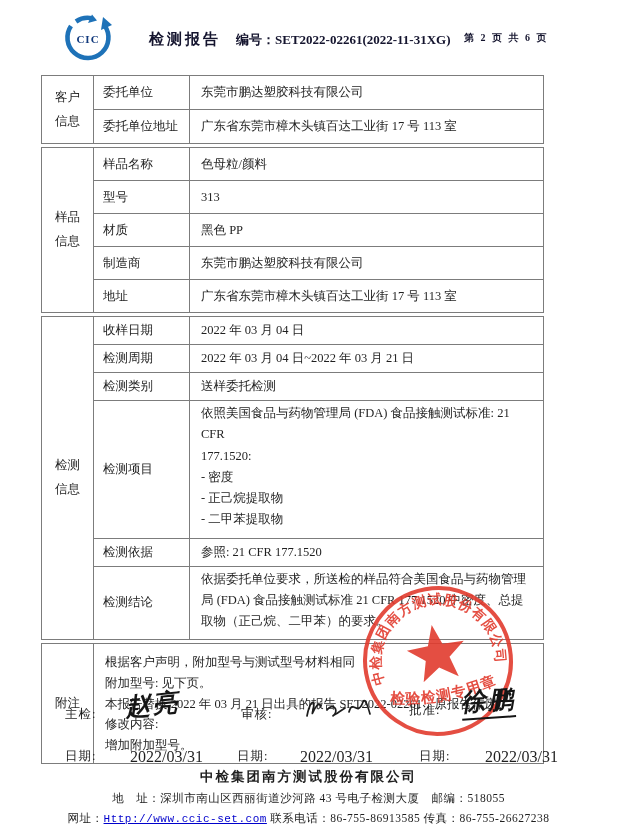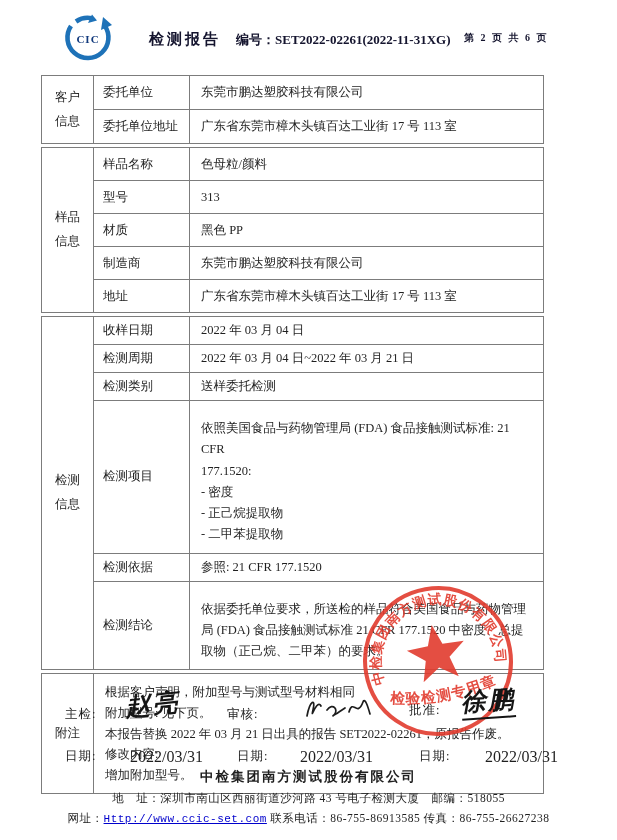--- a/index.html
+++ b/index.html
@@ -15,21 +15,21 @@
   
   .tables { position:absolute; left:41px; top:75px; width:503px; }
   table { width:100%; border-collapse:collapse; table-layout:fixed; margin-bottom:3px; }
   td { border:1px solid #7c7c7c; font-size:12.5px; padding:4px 8px; vertical-align:middle; color:#1f1f1f; }
   .group-cell { text-align:center; white-space:pre-line; line-height:1.9; padding:2px 2px; }
   .label-cell { padding-left:9px; }
   .value-cell { padding-left:11px; }
   .row-a td { height:25px; }
   .row-b td { height:24px; }
   .row-c td { height:19px; }
-  .multi { white-space:pre-line; line-height:1.7; padding-top:17px; padding-bottom:7px;margin-top:16px; }
+  .multi { white-space:pre-line; line-height:1.7; padding-top:2px; padding-bottom:7px;margin-top:16px; }
   .notes-cell { white-space:pre-line; line-height:1.65; padding:8px 11px; }
   
   .sig-block { position:absolute; left:57px; top:690px; width:531px; height:84px; font-size:12.5px; }
   .sig-block .lbl { position:absolute; letter-spacing:1px; }
   .handwriting { position:absolute; font-size:25px; font-weight:bold; font-style:italic; color:#151515;
                  transform:rotate(-6deg); letter-spacing:2px; white-space:nowrap; }
   .scribble { position:absolute; }
   .date-val { position:absolute; font-size:16px; }
   
   .stamp { position:absolute; left:357px; top:580px; width:162px; height:162px; opacity:.9; pointer-events:none; }
@@ -181,21 +181,21 @@
       <text font-size="14.5" font-weight="bold" fill="#e23b2e" letter-spacing="1">
         <textPath href="#centerArc" startOffset="50%" text-anchor="middle">检验检测专用章</textPath>
       </text>
     </g>
   </svg>
 
   <div class="sig-block">
     <span class="lbl" style="left:8px; top:16px;">主检:</span>
     <span class="handwriting" style="left:68px; top:-2px;">赵亮</span>
 
-    <span class="lbl" style="left:170px; top:16px;">审核:</span>
+    <span class="lbl" style="left:184px; top:16px;">审核:</span>
     <svg class="scribble" style="left:240px; top:0px;" width="78" height="40">
       <path d="M10,26 C13,10 19,8 16,20 C13,32 20,8 24,16 M30,20 C36,12 42,20 37,25 C33,28 42,22 48,18 M52,22 C56,8 60,28 66,12 C68,7 71,17 73,24" stroke="#1c1c1c" fill="none" stroke-width="1.7" stroke-linecap="round"></path>
     </svg>
 
     <span class="lbl" style="left:352px; top:12px;">批准:</span>
     <span class="handwriting" style="left:404px; top:-6px; transform:rotate(-4deg); border-bottom:2px solid #151515;">徐鹏</span>
 
     <span class="lbl" style="left:8px; top:58px;">日期:</span>
     <span class="date-val" style="left:73px; top:58px;">2022/03/31</span>
     <span class="lbl" style="left:180px; top:58px;">日期:</span>

